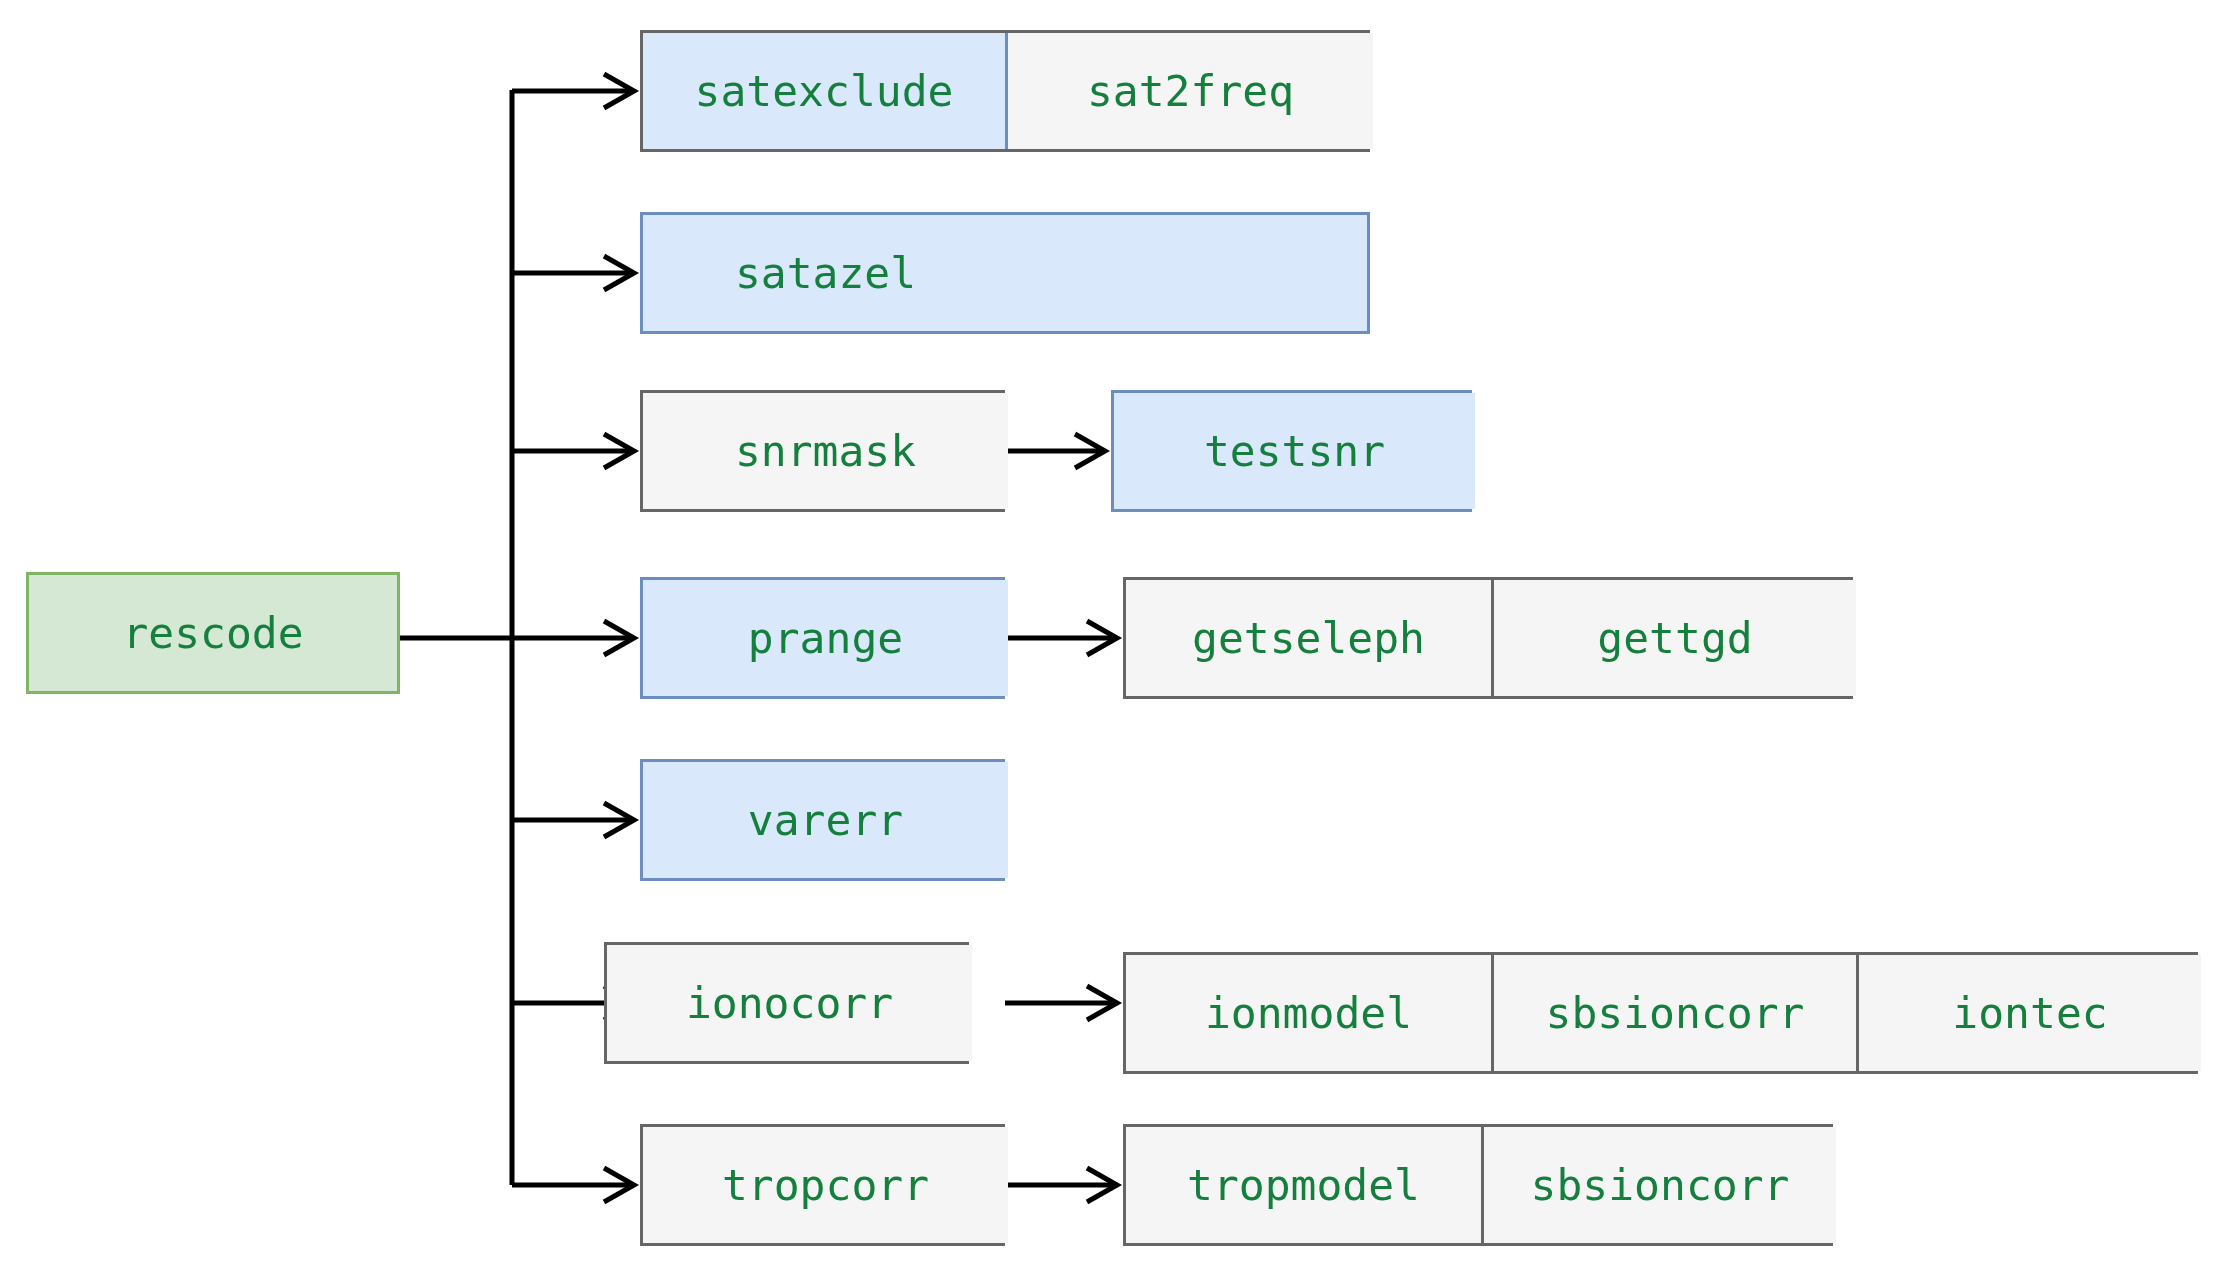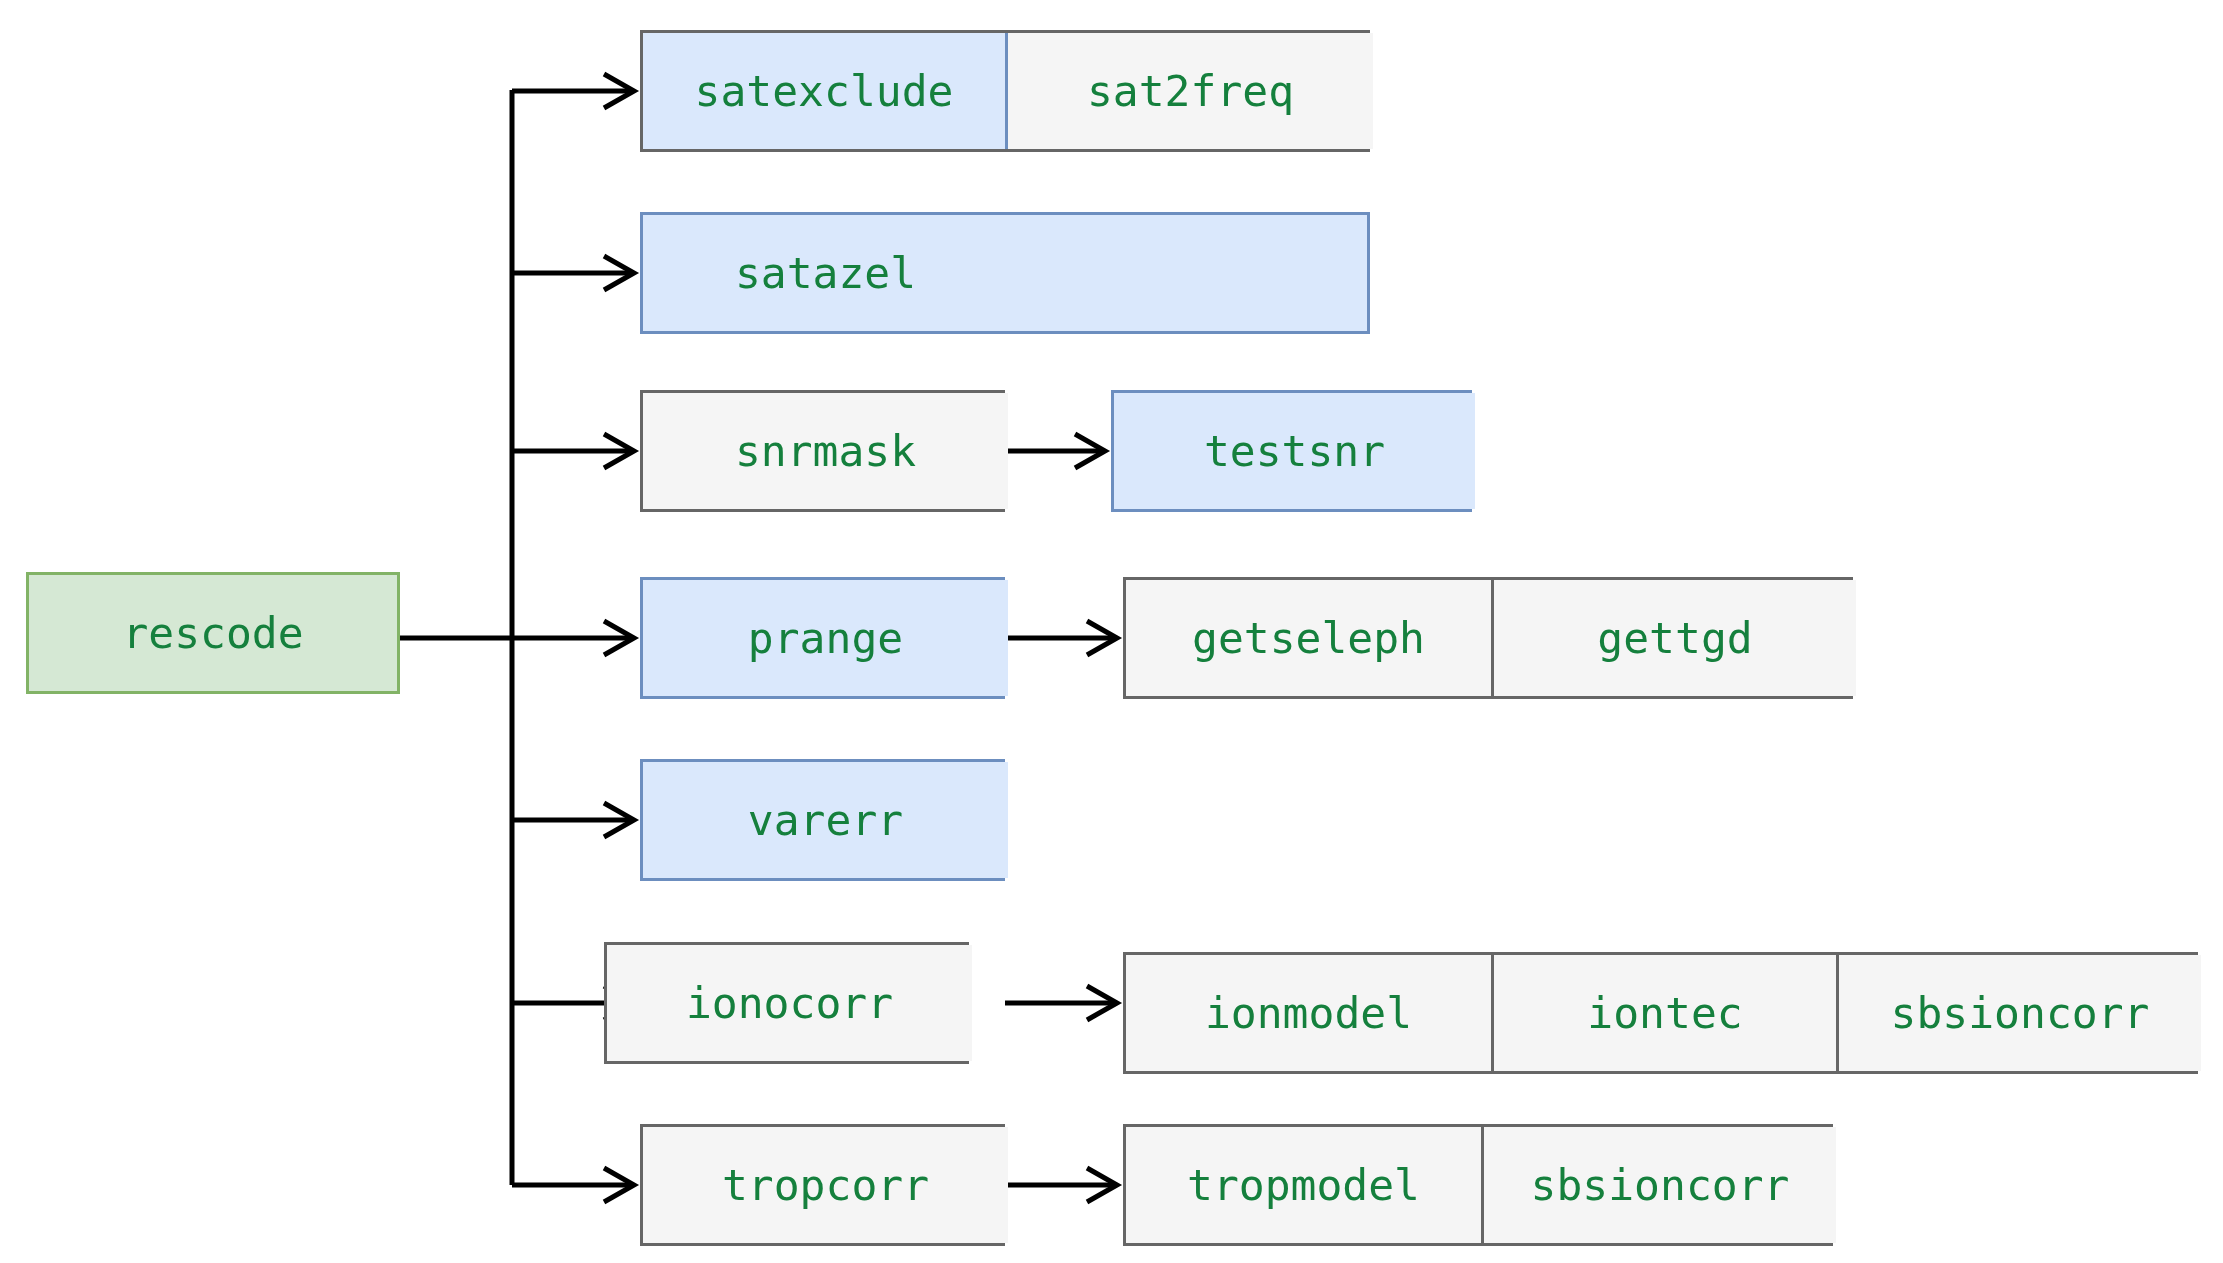--- a/index.html
+++ b/index.html
@@ -130,22 +130,22 @@
         <div class="cell c-grey" style="width: 365px; flex: 0 0 365px;">gettgd</div>
       </div>
       <div class="node style-blue" style="left: 640px; top: 759px; width: 365px; height: 122px;">
         <div class="cell c-blue" style="width: 365px; flex: 0 0 365px;">varerr</div>
       </div>
       <div class="node style-grey" style="left: 604px; top: 942px; width: 365px; height: 122px;">
         <div class="cell c-grey" style="width: 365px; flex: 0 0 365px;">ionocorr</div>
       </div>
       <div class="node style-grey" style="left: 1123px; top: 942px; width: 1075px; height: 122px; margin-top: 10px;">
         <div class="cell c-grey" style="width: 365px; flex: 0 0 365px;">ionmodel</div>
+        <div class="cell c-grey" style="width: 365px; flex: 0 0 365px;">sbsioncorr</div>
         <div class="cell c-grey" style="width: 345px; flex: 0 0 345px;">iontec</div>
-        <div class="cell c-grey" style="width: 365px; flex: 0 0 365px;">sbsioncorr</div>
       </div>
       <div class="node style-grey" style="left: 640px; top: 1124px; width: 365px; height: 122px;">
         <div class="cell c-grey" style="width: 365px; flex: 0 0 365px;">tropcorr</div>
       </div>
       <div class="node style-grey" style="left: 1123px; top: 1124px; width: 710px; height: 122px;">
         <div class="cell c-grey" style="width: 355px; flex: 0 0 355px;">tropmodel</div>
         <div class="cell c-grey" style="width: 355px; flex: 0 0 355px;">sbsioncorr</div>
       </div>
     </div>
 

